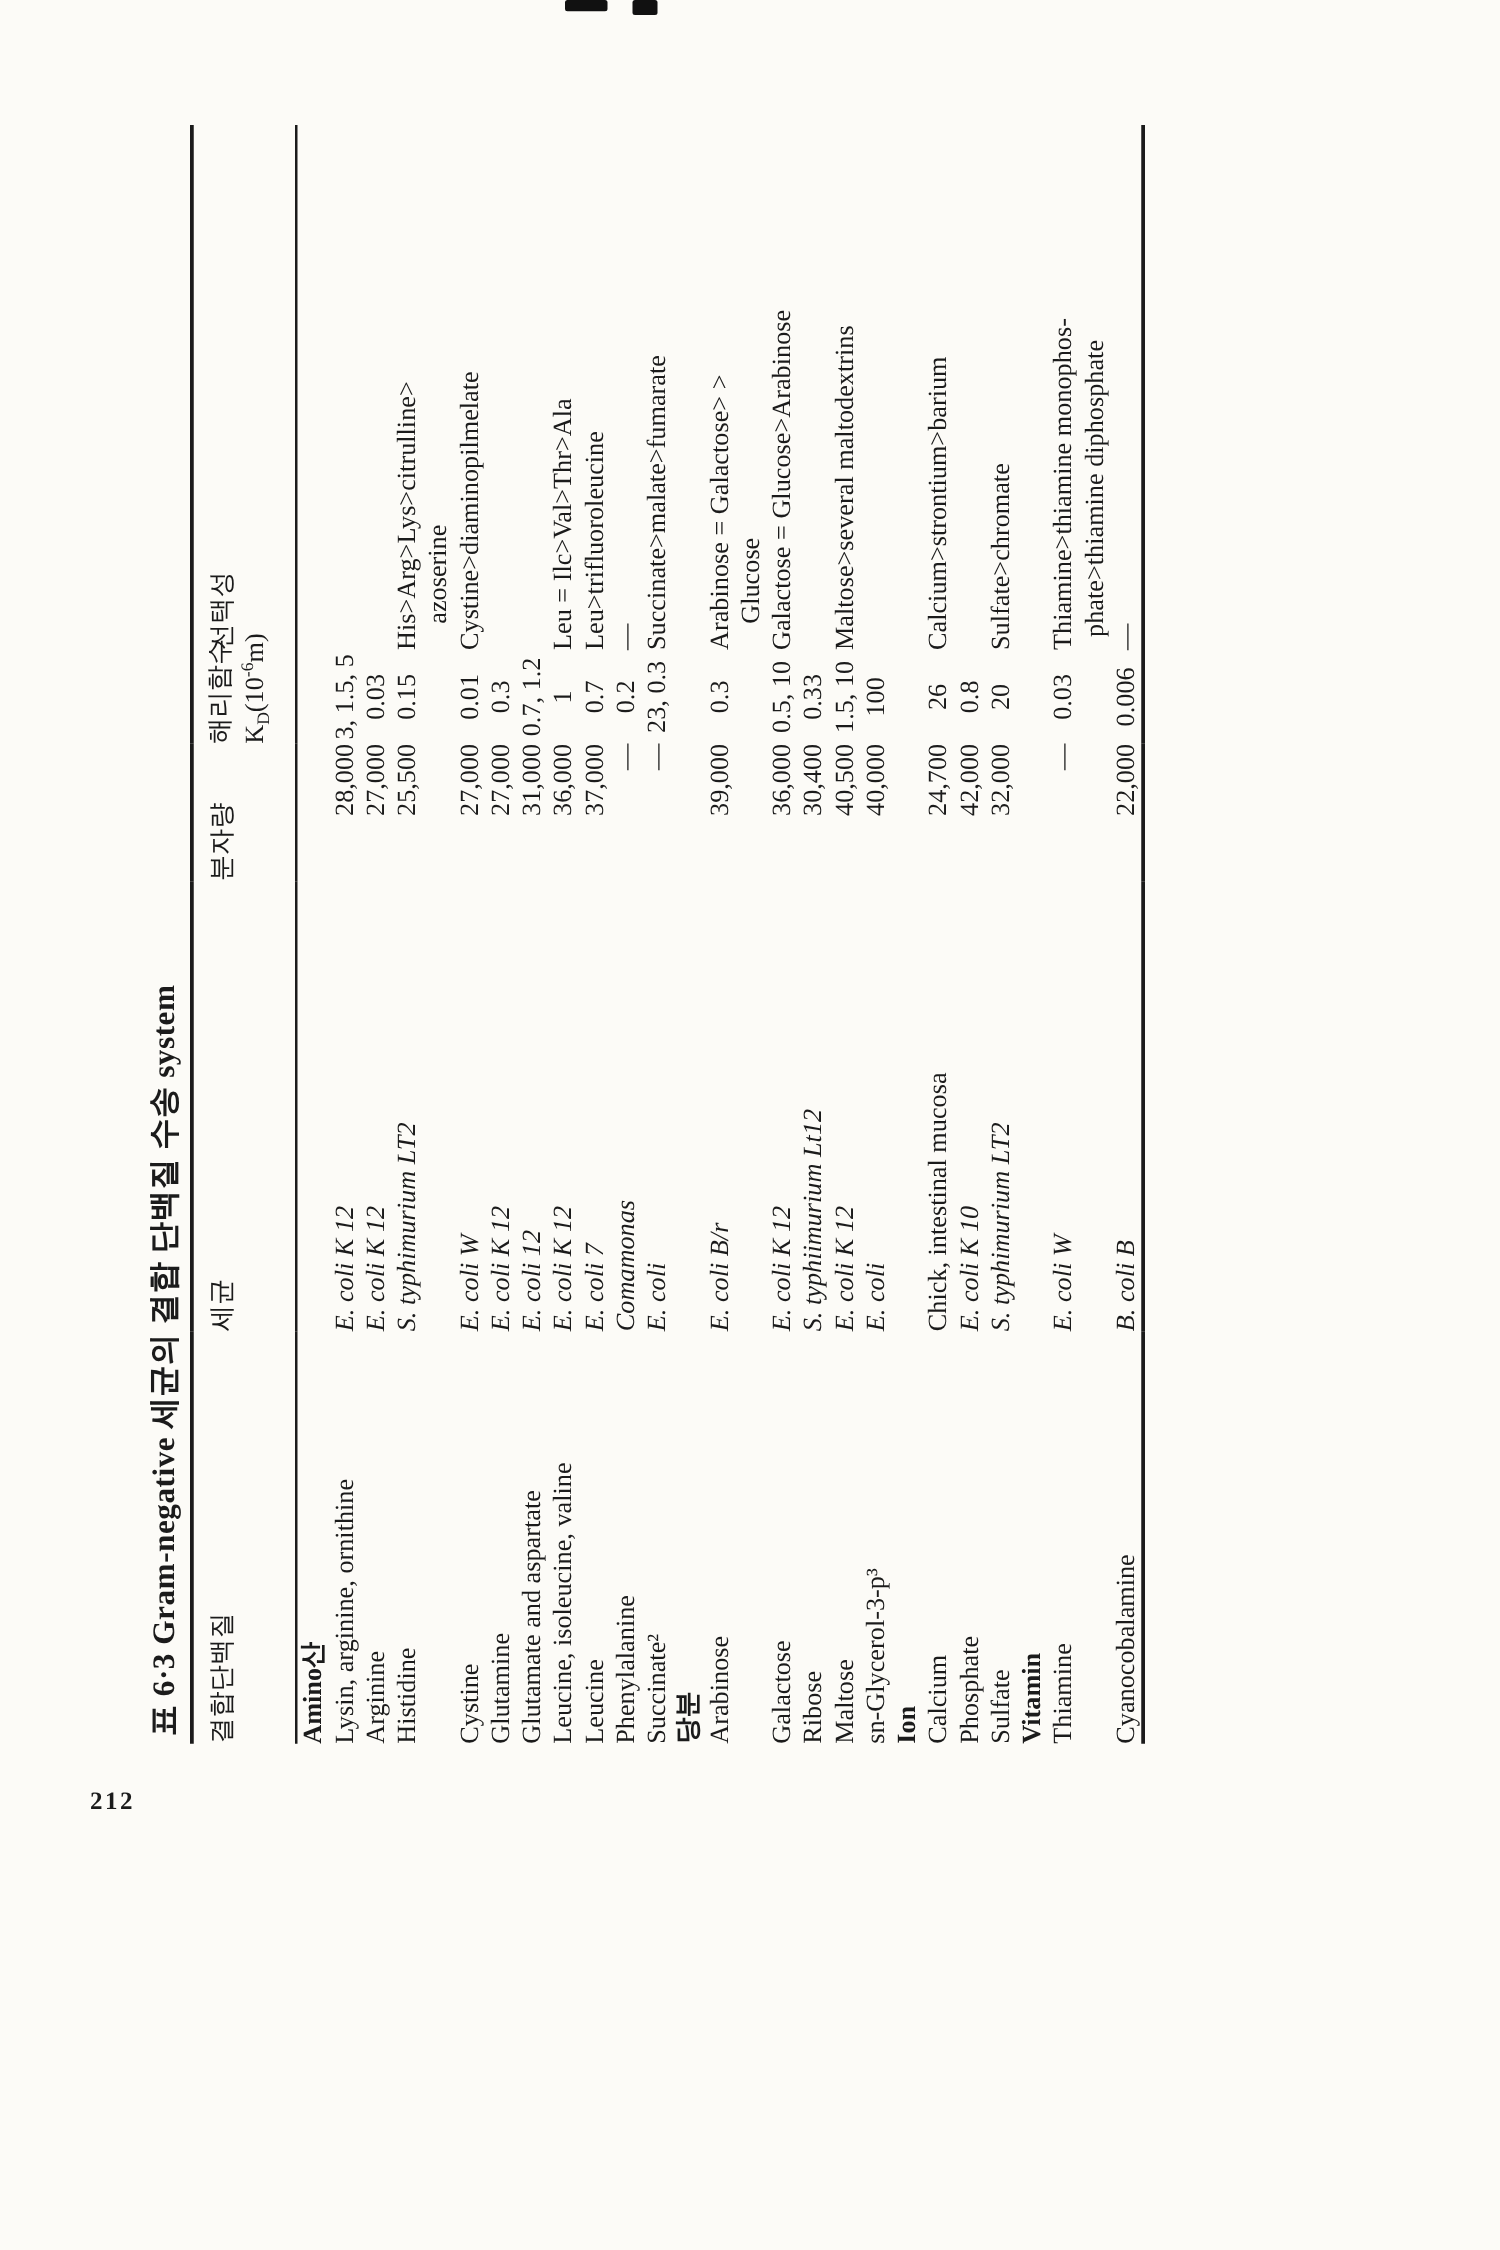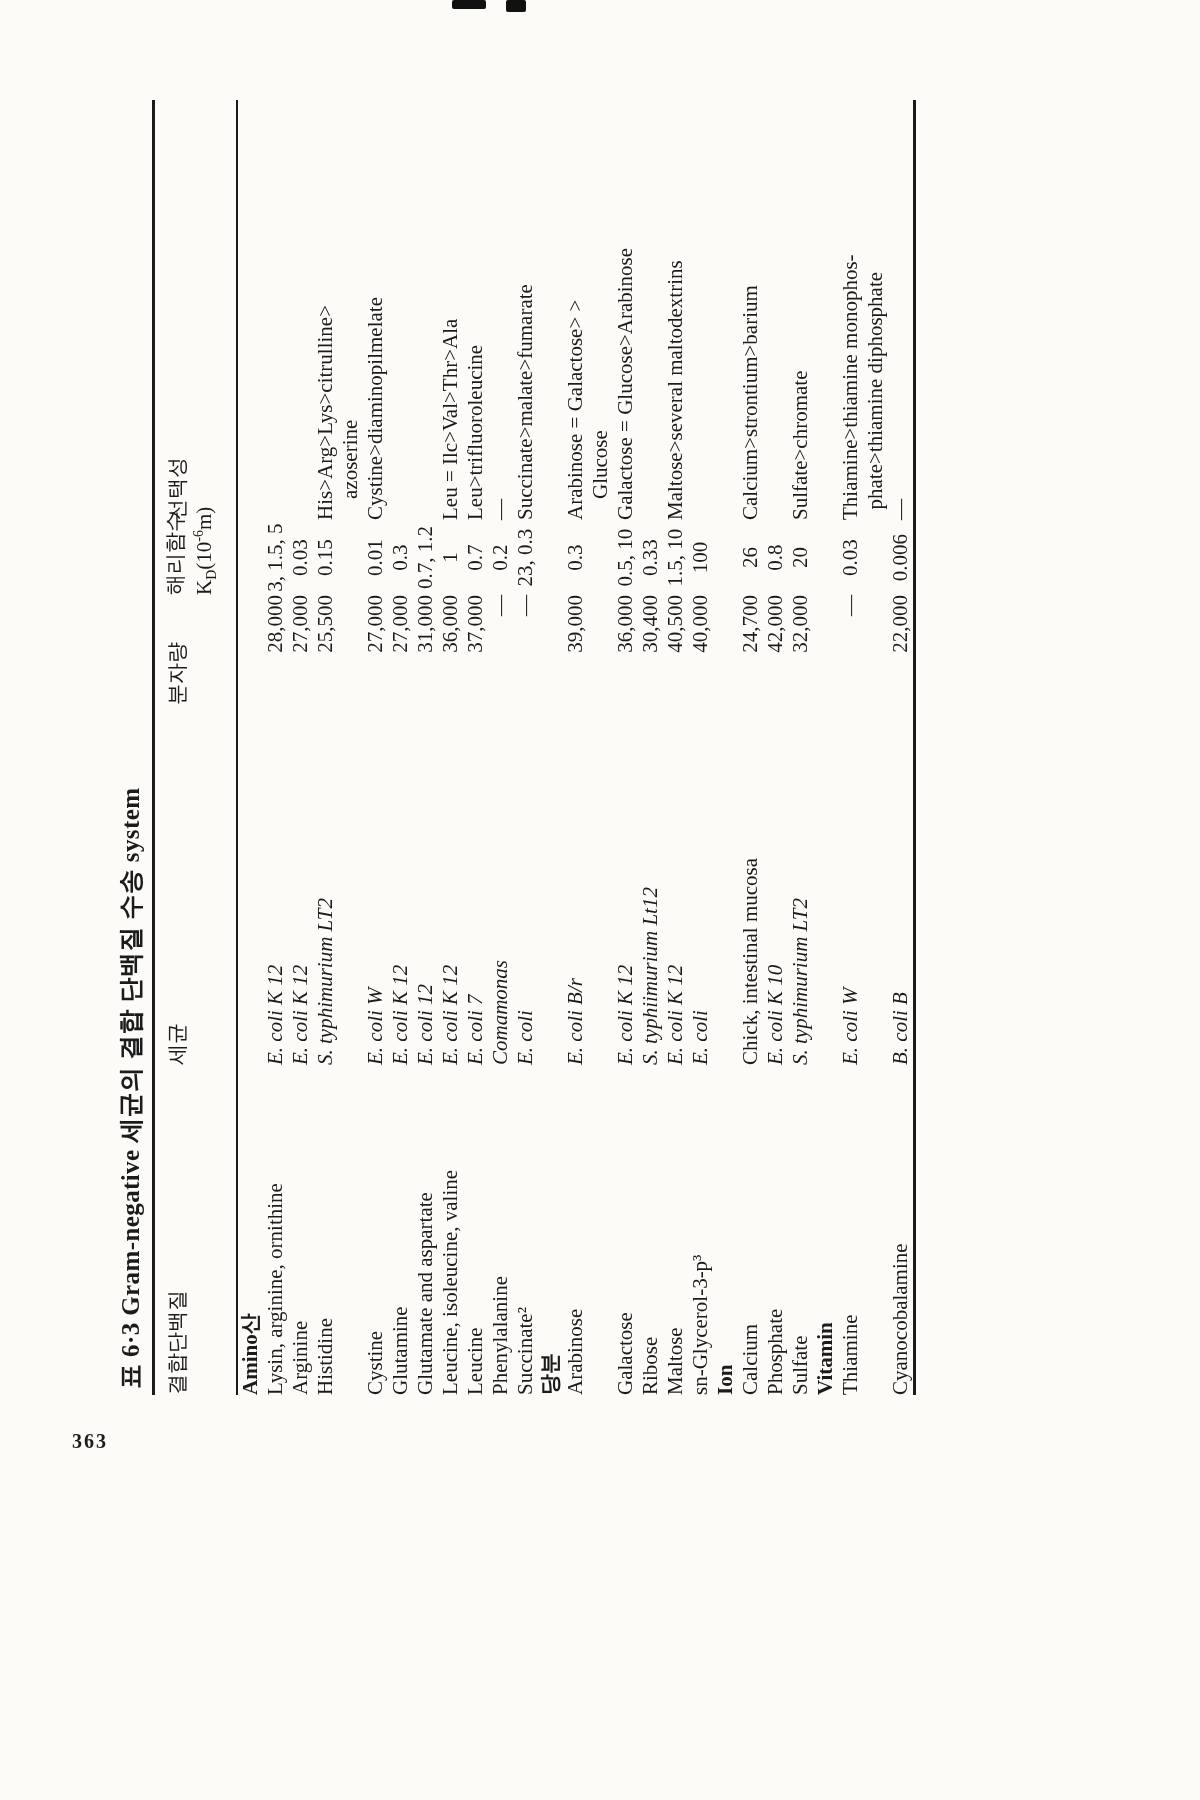--- a/index.html
+++ b/index.html
@@ -277,13 +277,13 @@
             <td class="mw">22,000</td>
             <td class="kd">0.006</td>
             <td class="sel">—</td>
           </tr>
         </tbody>
     </table>
 
   </div>
 </div>
 
-<div id="page-number">363</div>
+<div id="page-number">212</div>
 
 </body></html>

